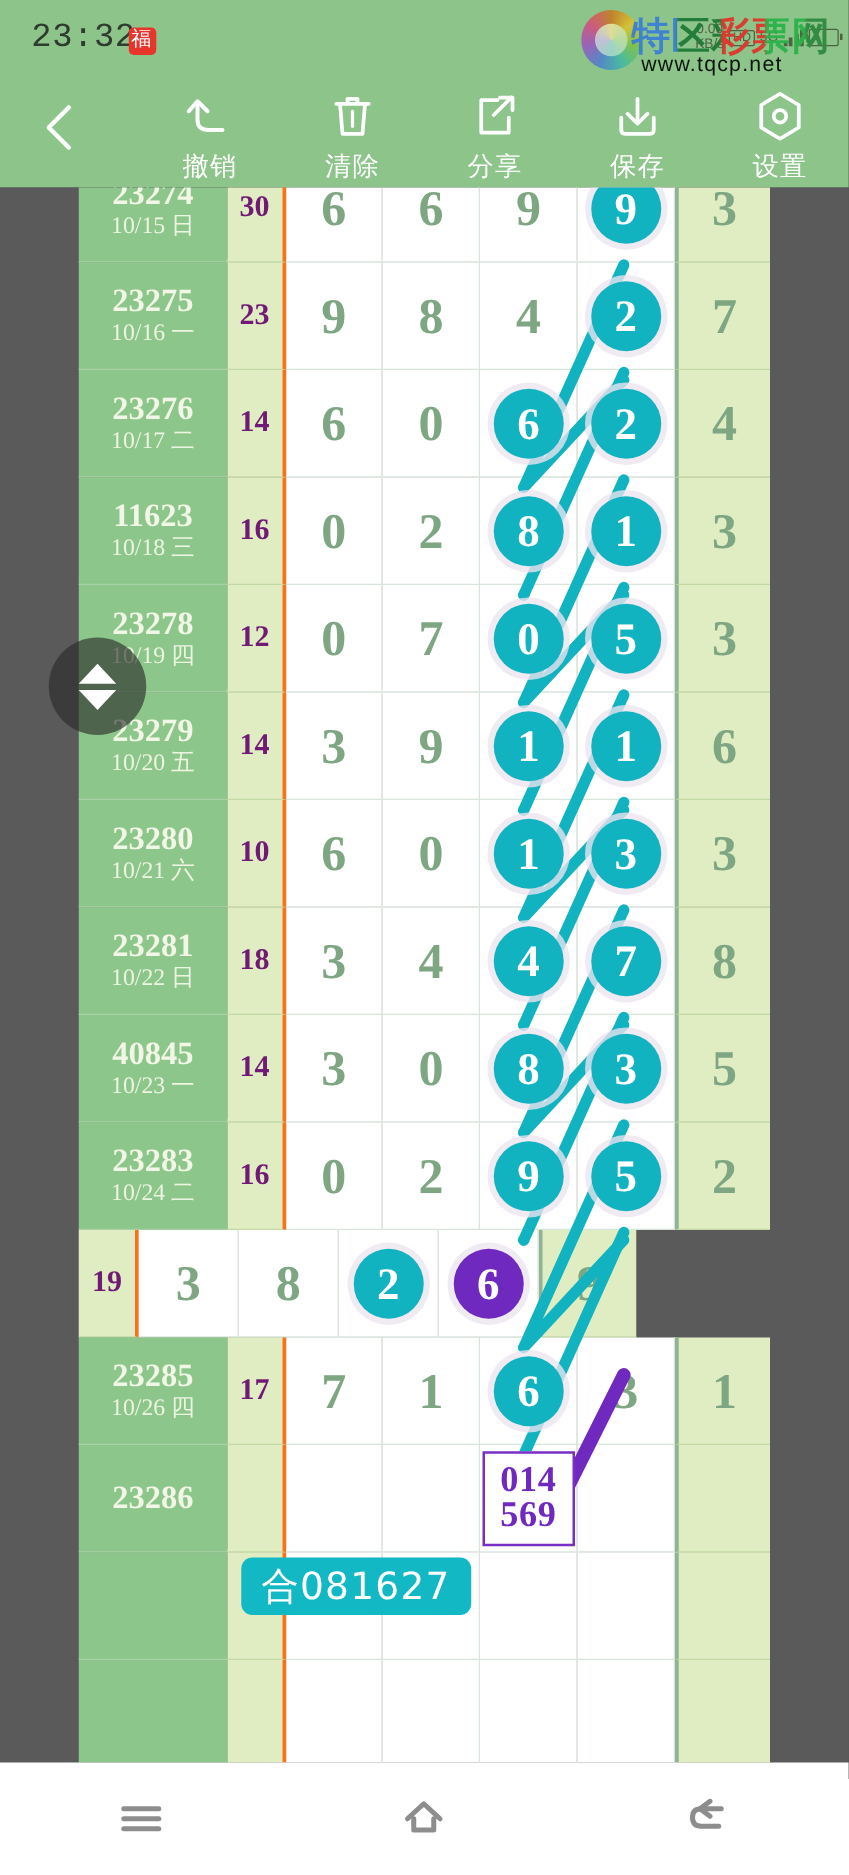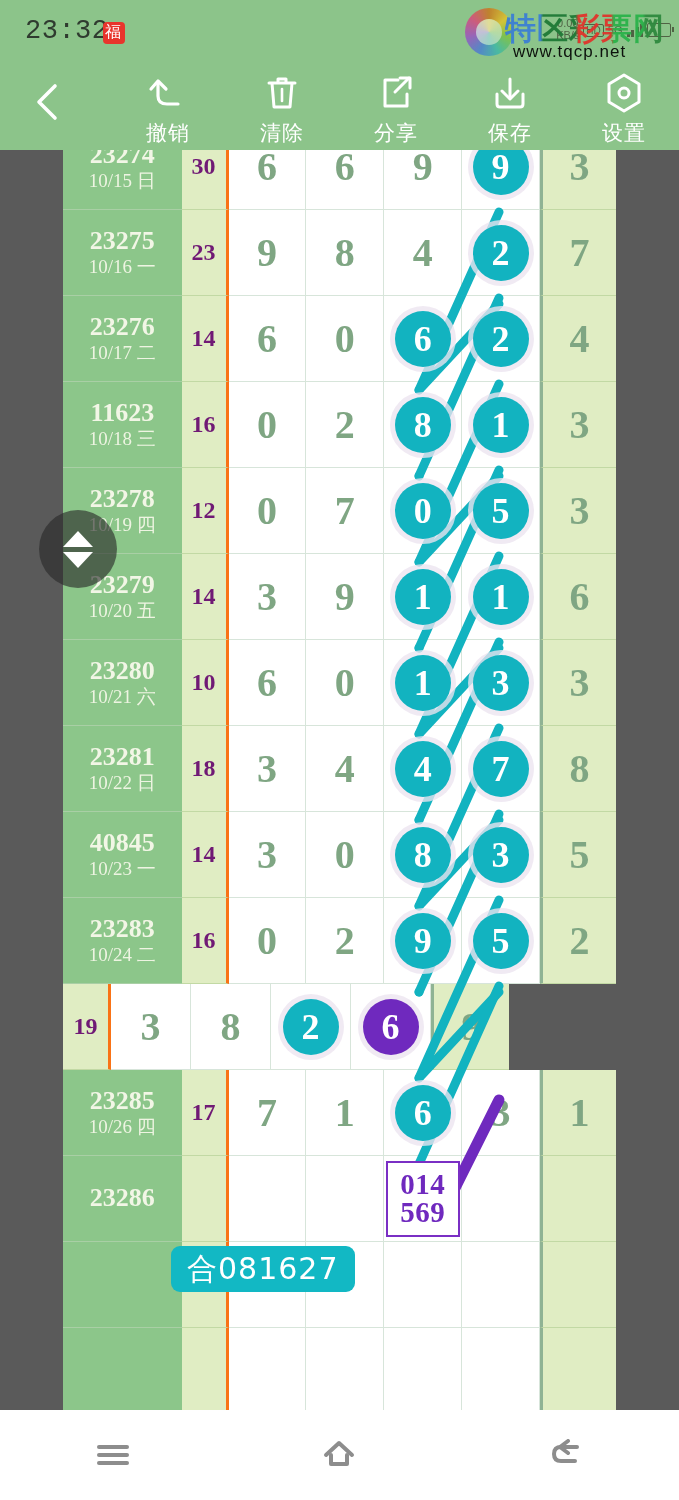--- a/index.html
+++ b/index.html
@@ -81,21 +81,21 @@
 
   
   .predbox{width:70px;height:72px;border:2px solid #7a2fc4;background:#fff;display:flex;flex-direction:column;
            align-items:center;justify-content:center;position:relative;z-index:3;line-height:0.95;text-align:center;}
   .predbox span{font-size:29px;color:#6f29be;font-family:"Liberation Serif","DejaVu Serif",serif;font-weight:700;letter-spacing:0.5px;}
 
   
   .lines{position:absolute;left:63px;top:0;width:553px;height:1260px;pointer-events:none;z-index:2;}
 
   
-  .tip{position:absolute;left:171px;top:1096px;height:46px;padding:0 16px;background:#12b8c4;border-radius:9px;
+  .tip{position:absolute;left:193px;top:1096px;height:46px;padding:0 16px;background:#12b8c4;border-radius:9px;
        display:flex;align-items:center;justify-content:flex-start;z-index:6;}
   .tip span{font-size:30px;color:#fff;letter-spacing:1px;font-family:"DejaVu Sans","Liberation Sans",sans-serif;}
 
   
   .nub{position:absolute;left:39px;top:360px;width:78px;height:78px;border-radius:50%;background:rgba(40,40,40,.62);
        display:flex;flex-direction:column;align-items:center;justify-content:center;gap:5px;z-index:7;cursor:pointer;}
   .nub i{display:block;width:0;height:0;border-left:15px solid transparent;border-right:15px solid transparent;}
   .nub i.up{border-bottom:16px solid #fff;}
   .nub i.dn{border-top:16px solid #fff;}
 

